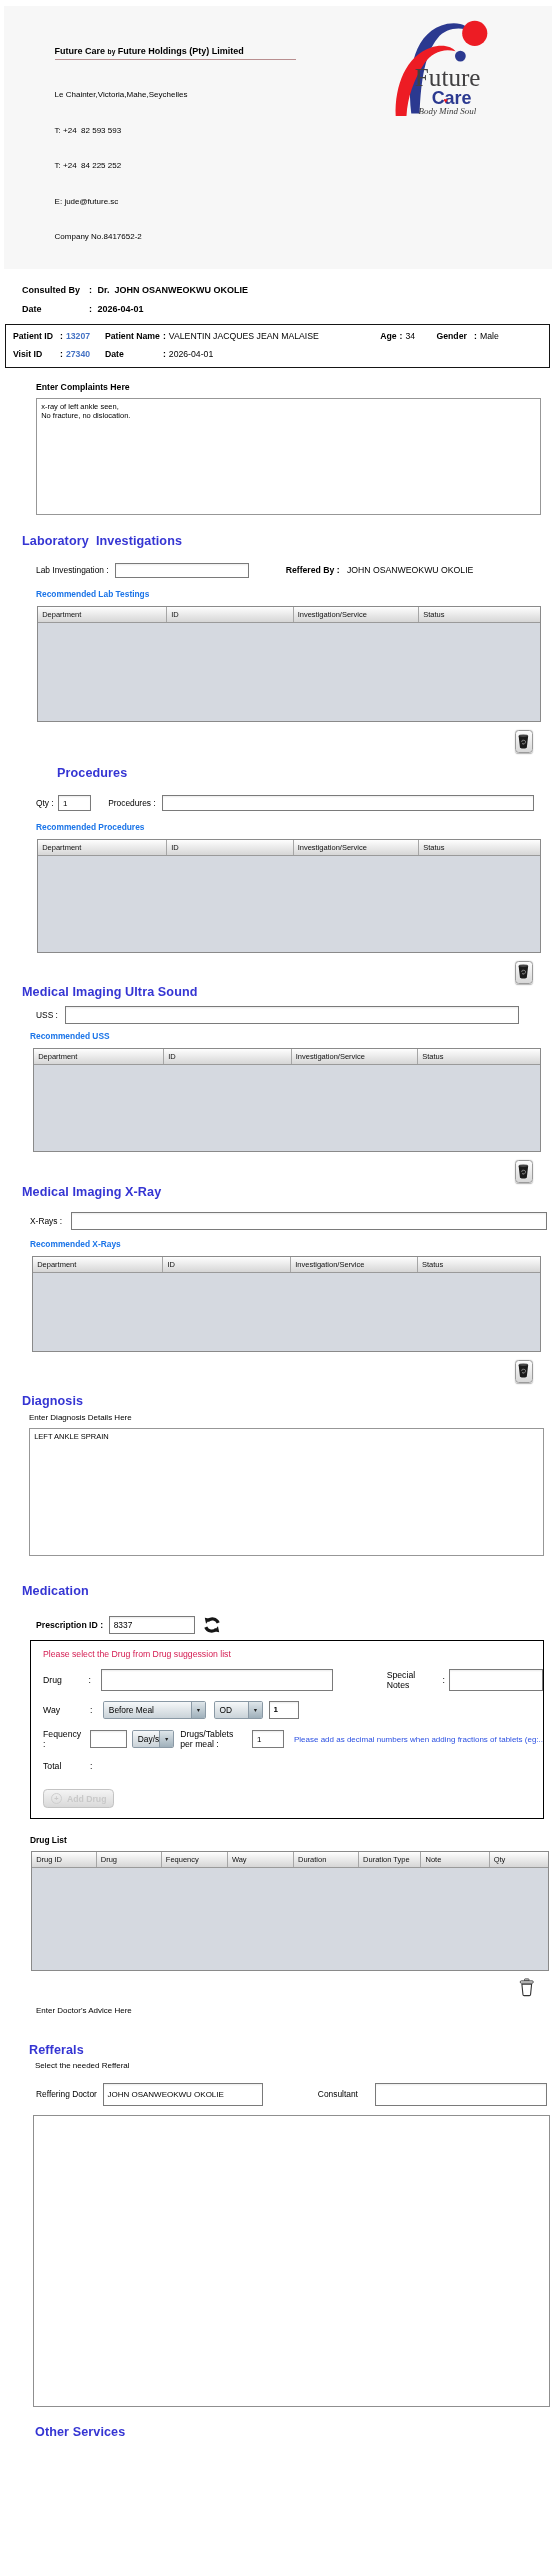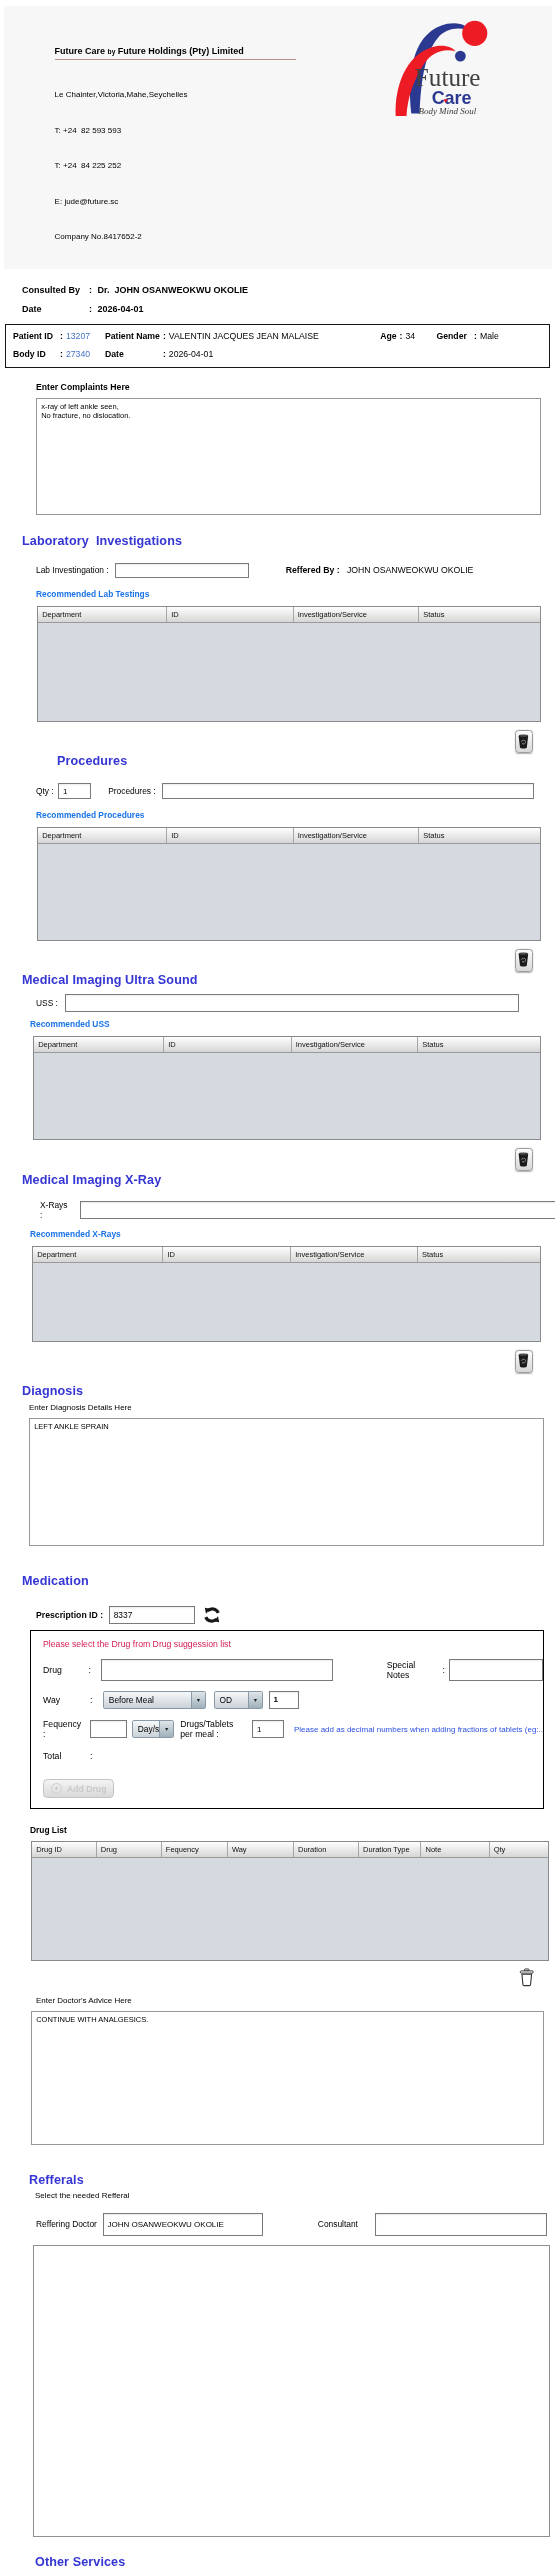--- a/index.html
+++ b/index.html
@@ -20,21 +20,21 @@
   .consult-lbl{width:67px;}
   .consult-col{width:8.4px;}
   .consult-val{white-space:pre;}
 
   
   .patient-box{margin:3.6px 6px 0 4.8px;border:1.2px solid #151515;padding:6.6px 7.2px 7.8px 7.2px;font-size:8.7px;}
   .p-row{display:flex;align-items:baseline;}
   .p-row + .p-row{margin-top:7.8px;}
   .plbl{font-weight:bold;}
   .pcol{font-weight:bold;padding:0 3px;}
-  .idblue{color:#4472c4;font-weight:normal;}
+  .idblue{color:#4472c4;font-weight:bold;}
   .w72{width:44px;} .w88{width:55px;} .w60{width:39px;}
   .pname{width:197px;white-space:nowrap;}
   .pgap1{width:14.3px;}
 
   
   .sec-title{margin:19px 0 0 22px;font-size:12.6px;font-weight:bold;color:#3535d3;white-space:pre;letter-spacing:0.1px;}
   .field-label{font-size:8.4px;}
   .bold-label{font-size:8.7px;font-weight:bold;}
   .link{margin:10.8px 0 0 36px;font-size:8.4px;font-weight:bold;color:#1a74e8;}
   .ta{display:block;margin:6px 0 0 36px;width:505px;border:0.6px solid #979797;background:#fff;font-family:"Liberation Sans",sans-serif;font-size:7.5px;padding:3px 4.2px;resize:none;box-sizing:border-box;}
@@ -133,21 +133,21 @@
       <span class="pname">VALENTIN JACQUES JEAN MALAISE</span>
       <span class="pgap1"></span>
       <span class="plbl">Age</span>
       <span class="pcol">:</span>
       <span style="width:31px;">34</span>
       <span class="plbl">Gender</span>
       <span class="pcol" style="padding-left:7.2px;">:</span>
       <span>Male</span>
     </div>
     <div class="p-row">
-      <span class="plbl w72">Body ID</span>
+      <span class="plbl w72">Visit ID</span>
       <span class="pcol">:</span>
       <span class="idblue w60">27340</span>
       <span class="plbl w88">Date</span>
       <span class="pcol">:</span>
       <span>2026-04-01</span>
     </div>
   </div>
 
   <div class="bold-label" style="margin:14.3px 0 0 36px;">Enter Complaints Here</div>
   <textarea class="ta" style="height: 117px;">x-ray of left ankle seen,
@@ -174,21 +174,21 @@
     <button class="trash-btn">
       <svg width="10.8" height="15.5" viewBox="0 0 18 26">
         <ellipse cx="9" cy="3.4" rx="8" ry="2.5" fill="#474747"></ellipse>
         <path d="M1 3.4 L3.3 23 Q9 26 14.7 23 L17 3.4 Q9 6.4 1 3.4 Z" fill="#1b1b1b"></path>
         <path d="M6 13.5 a3.3 3.3 0 1 1 1.3 2.7" fill="none" stroke="#9d9d9d" stroke-width="1.2"></path>
         <path d="M7.9 17.6 l-0.8-2.2 2.2-0.1 z" fill="#9d9d9d"></path>
       </svg>
     </button>
   </div>
 
-  <div class="sec-title" style="margin-top:0;padding-left:35px;">Procedures</div>
+  <div class="sec-title" style="margin-top:12px;padding-left:35px;">Procedures</div>
   <div class="frow" style="margin-top:15.5px;">
     <span class="field-label">Qty :</span>
     <input class="inp" style="width: 33px; margin-left: 4.8px;" value="1">
     <span class="field-label" style="margin-left:16.7px;">Procedures :</span>
     <input class="inp" style="width: 372px; margin-left: 6px;">
   </div>
   <div class="link">Recommended Procedures</div>
   <div class="dtable">
     <div class="thead">
       <div class="th c1">Department</div>
@@ -229,21 +229,21 @@
       <svg width="10.8" height="15.5" viewBox="0 0 18 26">
         <ellipse cx="9" cy="3.4" rx="8" ry="2.5" fill="#474747"></ellipse>
         <path d="M1 3.4 L3.3 23 Q9 26 14.7 23 L17 3.4 Q9 6.4 1 3.4 Z" fill="#1b1b1b"></path>
         <path d="M6 13.5 a3.3 3.3 0 1 1 1.3 2.7" fill="none" stroke="#9d9d9d" stroke-width="1.2"></path>
         <path d="M7.9 17.6 l-0.8-2.2 2.2-0.1 z" fill="#9d9d9d"></path>
       </svg>
     </button>
   </div>
 
   <div class="sec-title" style="margin-top:1.2px;">Medical Imaging X-Ray</div>
-  <div class="frow" style="margin-top:13px;margin-left:40px;">
+  <div class="frow" style="margin-top:13px;margin-left:30px;">
     <span class="field-label">X-Rays :</span>
     <input class="inp" style="width: 476px; margin-left: 8.4px; height: 18px;">
   </div>
   <div class="link" style="margin-top:8.4px;margin-left:30px;">Recommended X-Rays</div>
   <div class="dtable" style="margin-left:32px;">
     <div class="thead">
       <div class="th c1">Department</div>
       <div class="th c2">ID</div>
       <div class="th c3">Investigation/Service</div>
       <div class="th c4">Status</div>
@@ -347,21 +347,20 @@
     <button class="trash-btn trash-btn-plain">
       <svg width="15.5" height="18.5" viewBox="0 0 24 28">
         <rect x="8.5" y="1.2" width="7" height="3" rx="1" fill="#fff" stroke="#333" stroke-width="1.5"></rect>
         <rect x="2" y="4.2" width="20" height="3.4" rx="1.4" fill="#fff" stroke="#333" stroke-width="1.5"></rect>
         <path d="M4.5 9.4 h15 l-1.6 15.8 a1.9 1.9 0 0 1 -1.9 1.7 h-8 a1.9 1.9 0 0 1 -1.9 -1.7 z" fill="#fff" stroke="#333" stroke-width="1.7"></path>
       </svg>
     </button>
   </div>
 
   <div class="field-label" style="margin:6px 0 0 36px;font-size:8px;">Enter Doctor's Advice Here</div>
-  <textarea class="ta" style="height: 134px; margin-left: 31px; width: 513px;">CONTINUE WITH ANALGESICS.</textarea>
 
   <div class="sec-title" style="margin-top:27.5px;margin-left:29px;">Refferals</div>
   <div class="field-label" style="margin:4.2px 0 0 35px;font-size:8px;">Select the needed Refferal</div>
   <div class="ref-row">
     <span>Reffering Doctor</span>
     <input class="inp" style="width: 160px; margin-left: 6px; height: 23px; font-size: 8px;" value="JOHN OSANWEOKWU OKOLIE">
     <span style="margin-left:55px;">Consultant</span>
     <input class="inp" style="width: 172px; margin-left: 16.7px; height: 23px;" value="">
   </div>
   <div class="ref-box"></div>

